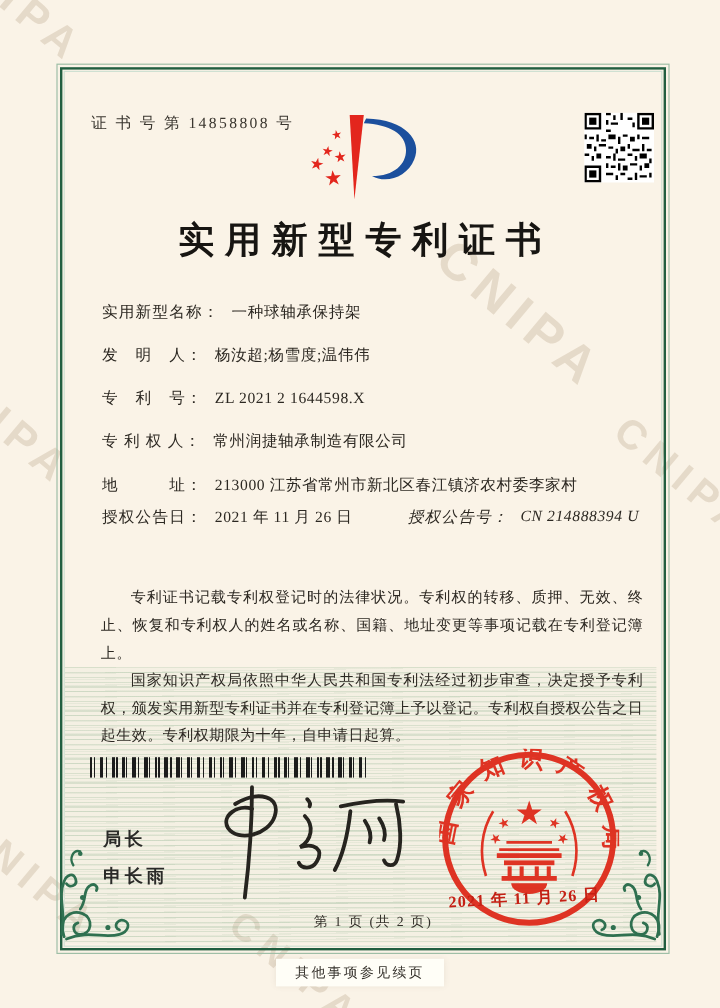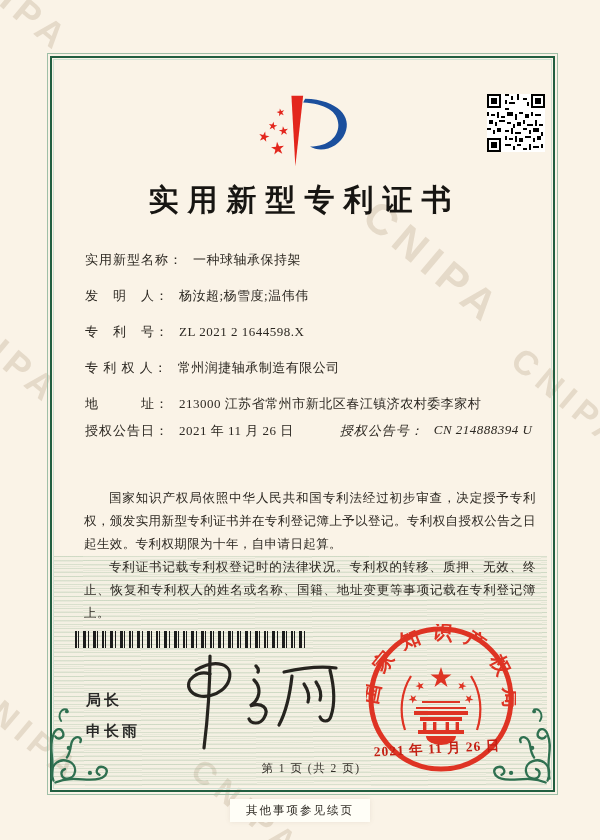--- a/index.html
+++ b/index.html
@@ -86,20 +86,21 @@
       <path d="M12,84 C 16,64 8,52 14,38 C 16,32 22,30 24,36 C 26,42 18,44 16,40"></path>
       <path d="M16,88 C 36,80 48,88 62,84 C 70,82 72,74 66,72 C 60,70 56,78 62,80"></path>
       <path d="M28,62 C 34,54 30,46 36,42 C 40,39 44,42 42,46"></path>
       <path d="M22,24 C 18,18 22,10 28,12" stroke-width="2"></path>
     </g>
     <circle cx="30" cy="52" r="2.2" fill="#2f7050"></circle>
     <circle cx="52" cy="78" r="2.2" fill="#2f7050"></circle>
     <circle cx="28" cy="14" r="2" fill="#2f7050"></circle>
   </svg>
 
+  <div class="cert-no">证 书 号 第 14858808 号</div>
 
   <svg class="logo" viewBox="0 0 130 90">
     <defs>
       <path id="star" d="M0,-1 L0.2245,-0.309 L0.951,-0.309 L0.363,0.118 L0.588,0.809 L0,0.382 L-0.588,0.809 L-0.363,0.118 L-0.951,-0.309 L-0.2245,-0.309 Z"></path>
     </defs>
     <g fill="#e3261d">
       <use href="#star" transform="translate(35,27) scale(4.2) rotate(-12)"></use>
       <use href="#star" transform="translate(27,41) scale(4.6) rotate(10)"></use>
       <use href="#star" transform="translate(38,46) scale(5) rotate(-8)"></use>
       <use href="#star" transform="translate(18,52) scale(5.6) rotate(12)"></use>
@@ -156,22 +157,22 @@
       <span class="flabel">授权公告日：</span>
       <span class="fvalue">2021 年 11 月 26 日</span>
       <span class="grant-col2">
         <span class="flabel">授权公告号：</span>
         <span class="fvalue">CN 214888394 U</span>
       </span>
     </div>
   </div>
 
   <div class="paras">
+    <p>专利证书记载专利权登记时的法律状况。专利权的转移、质押、无效、终止、恢复和专利权人的姓名或名称、国籍、地址变更等事项记载在专利登记簿上。</p>
     <p>国家知识产权局依照中华人民共和国专利法经过初步审查，决定授予专利权，颁发实用新型专利证书并在专利登记簿上予以登记。专利权自授权公告之日起生效。专利权期限为十年，自申请日起算。</p>
-    <p>专利证书记载专利权登记时的法律状况。专利权的转移、质押、无效、终止、恢复和专利权人的姓名或名称、国籍、地址变更等事项记载在专利登记簿上。</p>
   </div>
 
   <div class="barcode"></div>
 
   <div class="officer">
     <div>局长</div>
     <div>申长雨</div>
   </div>
 
   <svg class="signature" viewBox="0 0 195 112">

